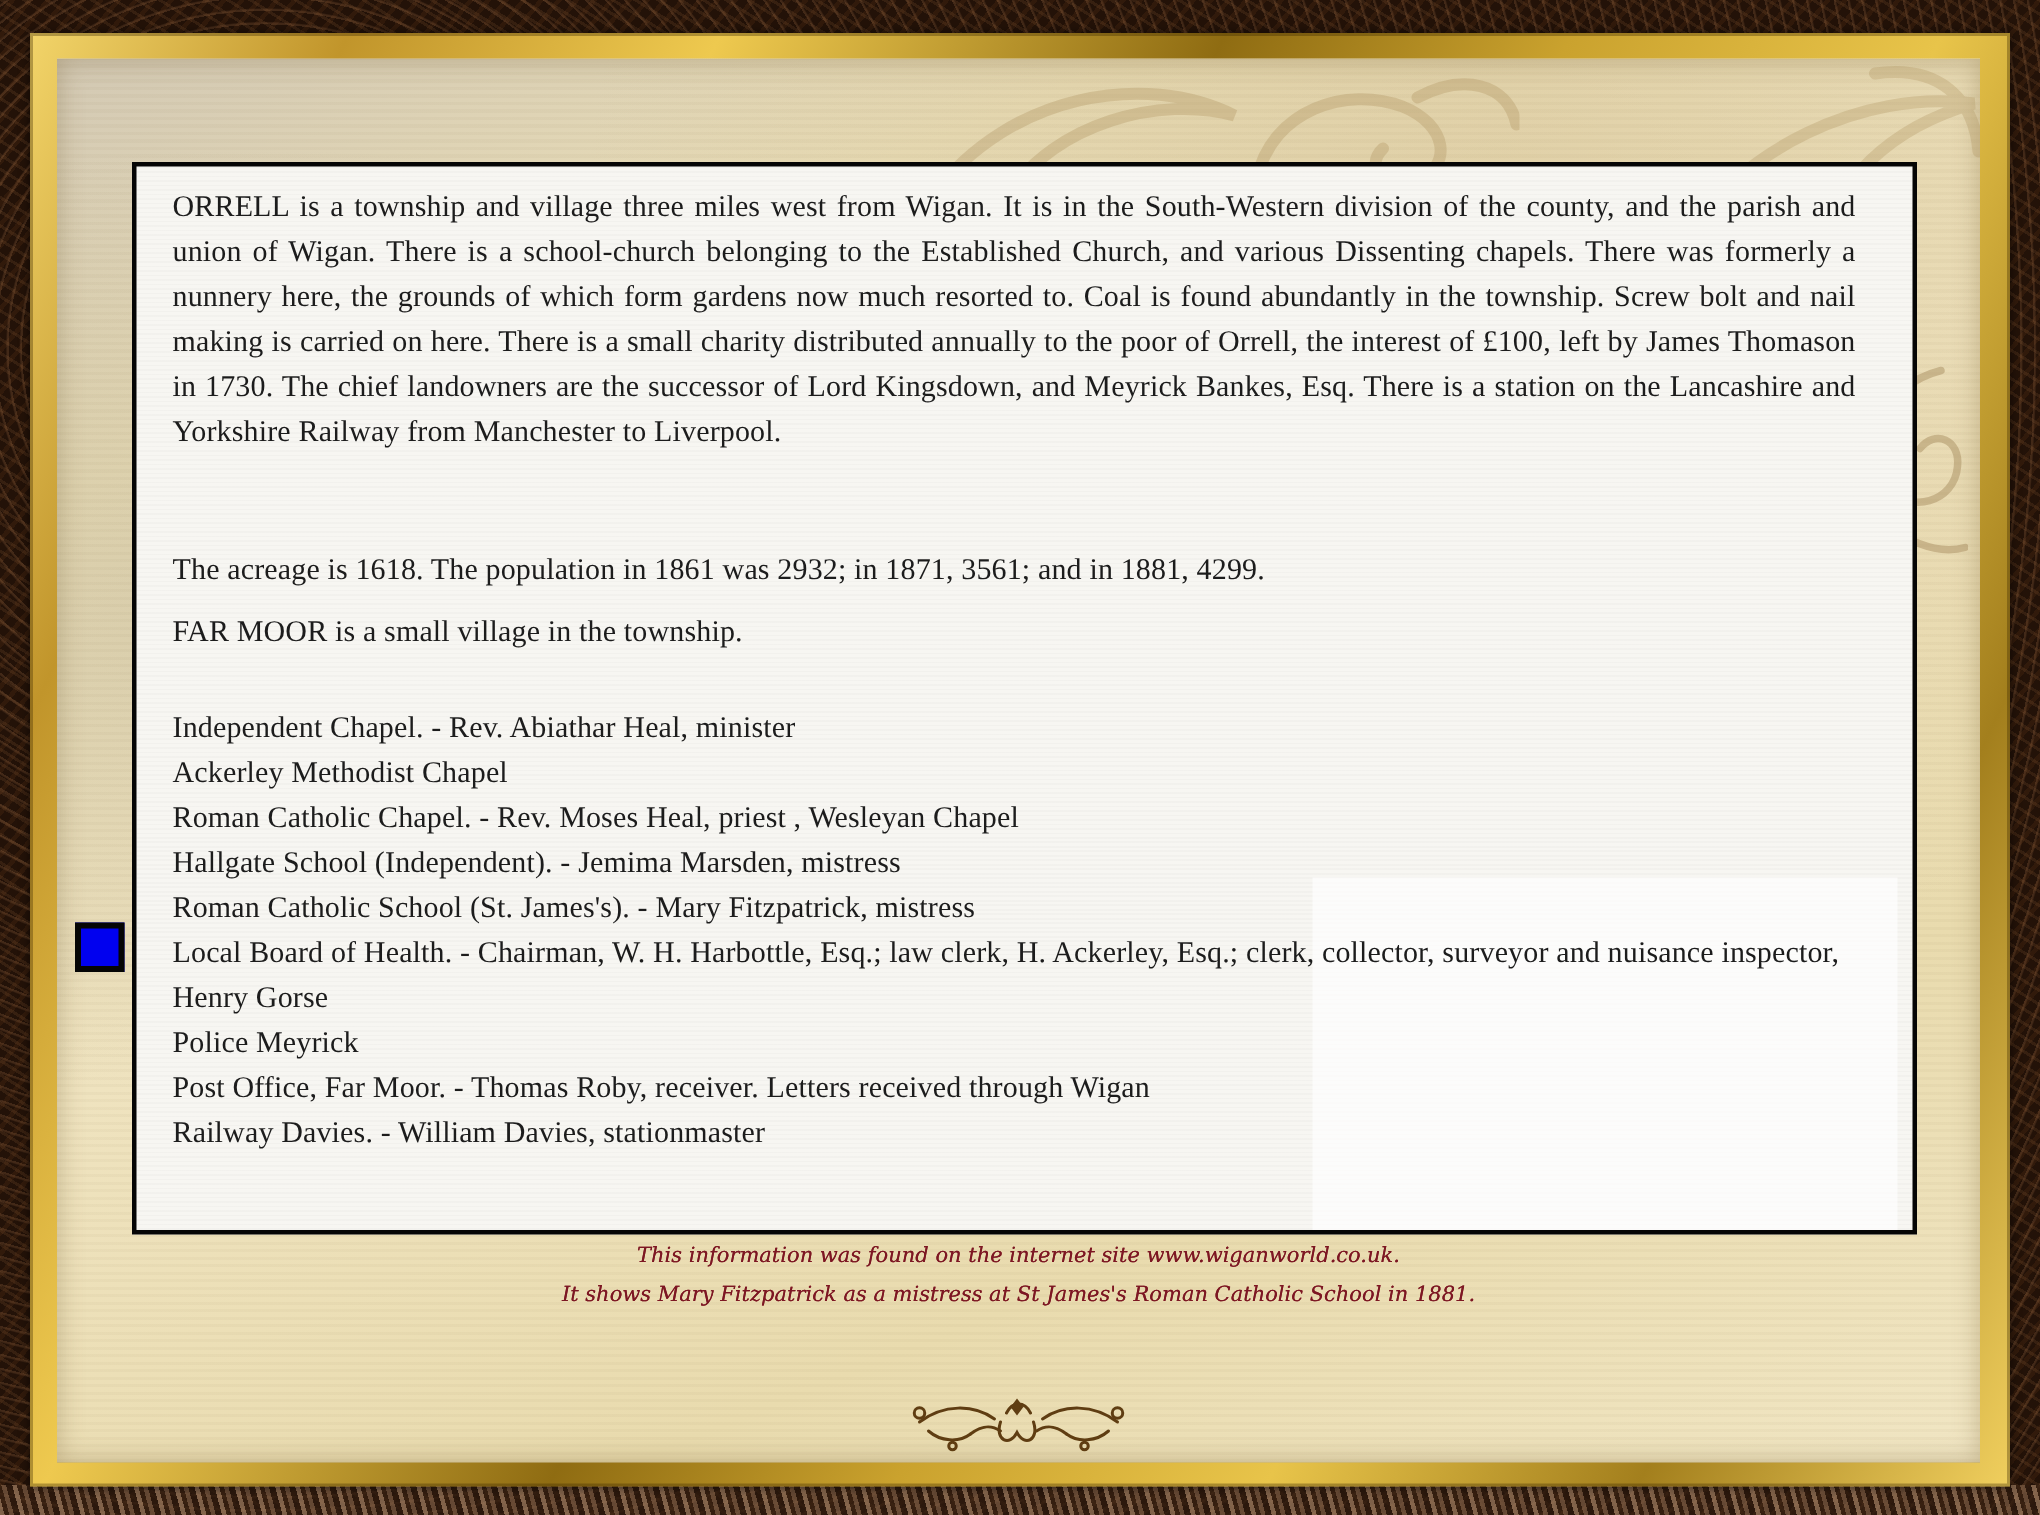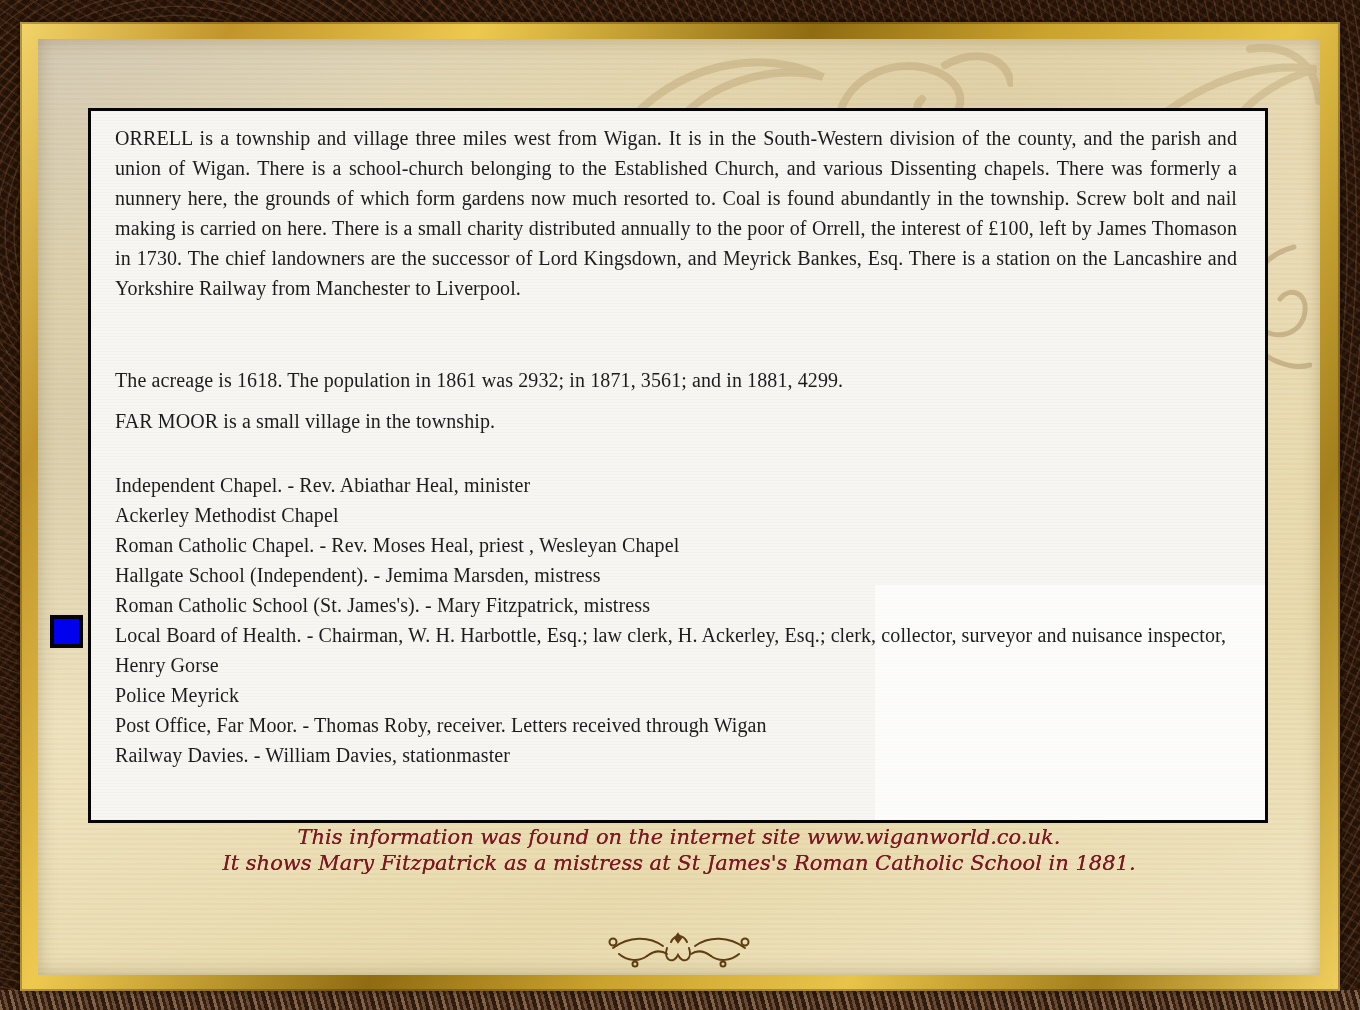--- a/index.html
+++ b/index.html
@@ -29,40 +29,41 @@
       repeating-linear-gradient(0deg, rgba(120,100,60,0.045) 0 2px, transparent 2px 5px),
       linear-gradient(158deg,#d3c9b4 0%,#e8dcb6 20%,#efe3bf 48%,#e9dbae 75%,#f1e6c4 100%);
     box-shadow:inset 0 0 18px rgba(110,85,40,0.35);
   }
   .swirl{position:absolute;pointer-events:none;}
   .doc-box{
     position:absolute;left:50px;top:69px;width:1174px;height:709px;
     border:3px solid #050505;
     background-color:#f7f6f2;
     background-image:repeating-linear-gradient(0deg, rgba(0,0,0,0.02) 0 1px, transparent 1px 3px);
+    padding-left:10px;
   }
   .bright-patch{
     position:absolute;left:784px;top:474px;width:390px;height:235px;
     background:rgba(255,255,255,0.65);
   }
   .doc-text{
     position:absolute;left:24px;width:1122px;
     font-size:20px;line-height:30px;color:#1c1c1c;
     letter-spacing:0.1px;margin:0;
   }
   .justify{text-align:justify;}
   .dir-entry{min-height:30px;}
   .blue-marker{
     position:absolute;left:12px;top:576px;width:25px;height:25px;
     border:4px solid #050505;background:#0101ef;
   }
   .caption{
     position:absolute;left:0;top:785px;width:100%;text-align:center;
     font-family:"DejaVu Serif", serif;font-style:italic;
-    font-size:21px;line-height:26px;color:#7d1723;
+    font-size:14px;line-height:26px;color:#7d1723;
     text-shadow:0 0 0.4px #7d1723;
   }
   .flourish-wrap{position:absolute;left:50%;top:889px;margin-left:-74px;width:148px;height:42px;}
 </style>
 </head>
 <body>
 
 <div class="canvas">
   <div class="leather-bottom"></div>
 

